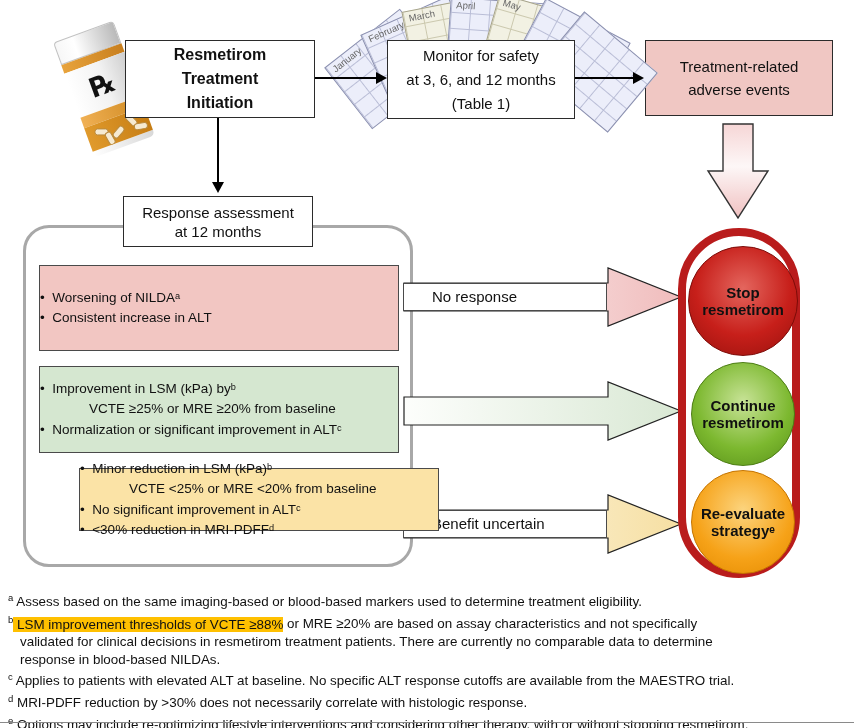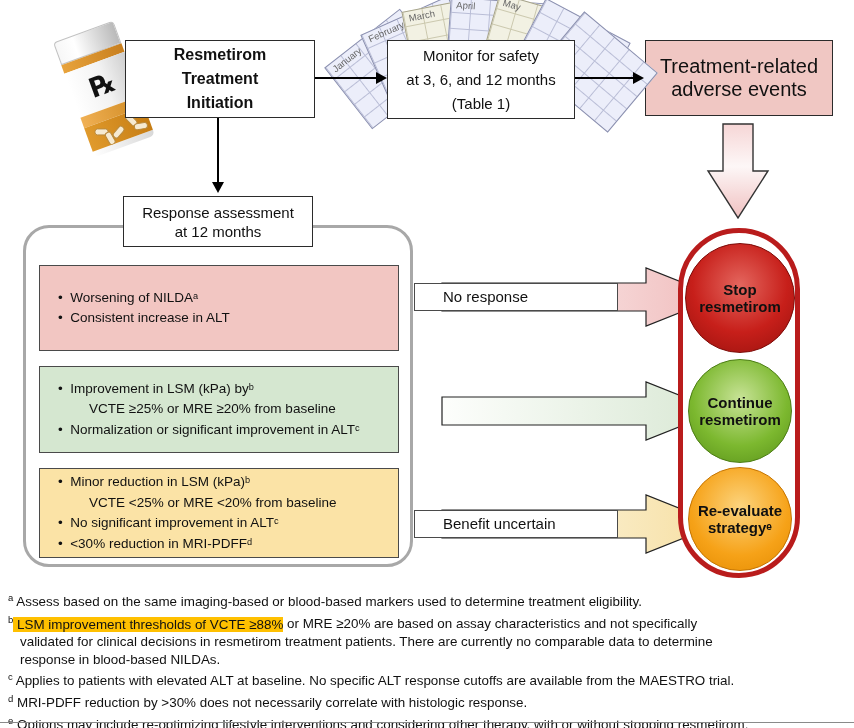--- a/index.html
+++ b/index.html
@@ -7,21 +7,21 @@
   #canvas{position:relative;width:854px;height:728px;background:#fff;overflow:hidden;}
 
   .abs{position:absolute;}
   .pre{white-space:pre-line;}
   .center{display:flex;align-items:center;justify-content:center;text-align:center;}
 
   
   .white-box{background:#fff;border:1.6px solid #2b2b2b;box-sizing:border-box;}
   #init-box{left:125px;top:40px;width:190px;height:78px;font-weight:bold;font-size:16px;line-height:24px;}
   #monitor-box{left:387px;top:40px;width:188px;height:79px;font-size:15px;line-height:24px;z-index:5;text-align:center;}
-  #adverse-box{left:645px;top:40px;width:188px;height:76px;background:#f0c7c3;border:1.6px solid #2b2b2b;box-sizing:border-box;font-size:20px;line-height:23px;}
+  #adverse-box{left:645px;top:40px;width:188px;height:76px;background:#f0c7c3;border:1.6px solid #2b2b2b;box-sizing:border-box;font-size:15px;line-height:23px;}
 
   
   .hline{height:2.2px;background:#000;z-index:6;}
   .vline{width:2.2px;background:#000;z-index:6;}
   .head-right{width:0;height:0;border-top:6.5px solid transparent;border-bottom:6.5px solid transparent;border-left:11px solid #000;z-index:6;}
   .head-down{width:0;height:0;border-left:6.5px solid transparent;border-right:6.5px solid transparent;border-top:11px solid #000;z-index:6;}
 
   
   #bottle{left:72px;top:28px;width:64px;height:122px;transform:rotate(-20deg);z-index:2;}
   #bottle .cap{height:24px;background:linear-gradient(90deg,#f7f7f7 0%,#ffffff 30%,#b9b9b9 100%);border-radius:4px 4px 0 0;border:1px solid #c2c2c2;box-sizing:border-box;}
@@ -43,30 +43,30 @@
   
   #down-arrow{left:706px;top:123px;z-index:2;}
 
   
   #group-frame{left:23px;top:225px;width:390px;height:342px;border:3px solid #a8a8a8;border-radius:26px;box-sizing:border-box;background:#fff;}
   #assess-box{left:123px;top:196px;width:190px;height:51px;font-size:15px;line-height:19px;z-index:4;}
 
   .crit-box{left:39px;width:360px;box-sizing:border-box;border:1.1px solid #4a4a4a;z-index:3;display:flex;flex-direction:column;justify-content:center;font-size:13.5px;line-height:20.5px;}
   #crit-pink{top:265px;height:86px;background:#f2c6c2;}
   #crit-green{top:366px;height:87px;background:#d5e7d0;}
-  #crit-yellow{top:468px;height:90px;background:#fbe3a6;}
-  .crit-line{padding-left:18px;white-space:pre;}
+  #crit-yellow{top:468px;height:63px;background:#fbe3a6;margin-left:40px;}
+  .crit-line{white-space:pre;}
   .crit-line.sub{padding-left:49px;}
 
   
-  .arrow-row{left:414px;width:280px;height:62px;z-index:2;padding-left:27px;}
+  .arrow-row{left:403px;width:280px;height:62px;z-index:2;}
   .arrow-label{position:absolute;left:0;top:17px;width:204px;height:28px;box-sizing:border-box;background:#fff;border:1.1px solid #4a4a4a;font-size:15px;line-height:25px;padding-left:28px;}
 
   
-  #light-frame{left:678px;top:228px;width:122px;height:350px;box-sizing:border-box;border:5px solid #b91c1c;border-radius:61px;background:#fff;z-index:3;}
+  #light-frame{left:678px;top:228px;width:122px;height:350px;box-sizing:border-box;border:8px solid #b91c1c;border-radius:61px;background:#fff;z-index:3;}
   .ball{position:absolute;border-radius:50%;display:flex;align-items:center;justify-content:center;text-align:center;font-weight:bold;font-size:15px;line-height:17px;color:#101010;}
   #ball-red{left:2px;top:10px;width:110px;height:110px;background:radial-gradient(circle at 50% 38%,#e4665e 0%,#c71f1a 55%,#96110d 100%);border:1px solid #7d0b08;box-sizing:border-box;}
   #ball-green{left:5px;top:126px;width:104px;height:104px;background:radial-gradient(circle at 50% 38%,#c8e397 0%,#7cb82f 58%,#578f18 100%);border:1px solid #4c7d14;box-sizing:border-box;}
   #ball-orange{left:5px;top:234px;width:104px;height:104px;background:radial-gradient(circle at 50% 38%,#fcd47e 0%,#f6a218 60%,#e38a00 100%);border:1px solid #c57400;box-sizing:border-box;}
 
   
   #footnotes{left:8px;top:589px;width:844px;font-size:13.4px;line-height:17.6px;}
   .fn{white-space:nowrap;}
   .fn sup{font-size:9.5px;}
   .fn-cont{padding-left:12px;white-space:nowrap;}

